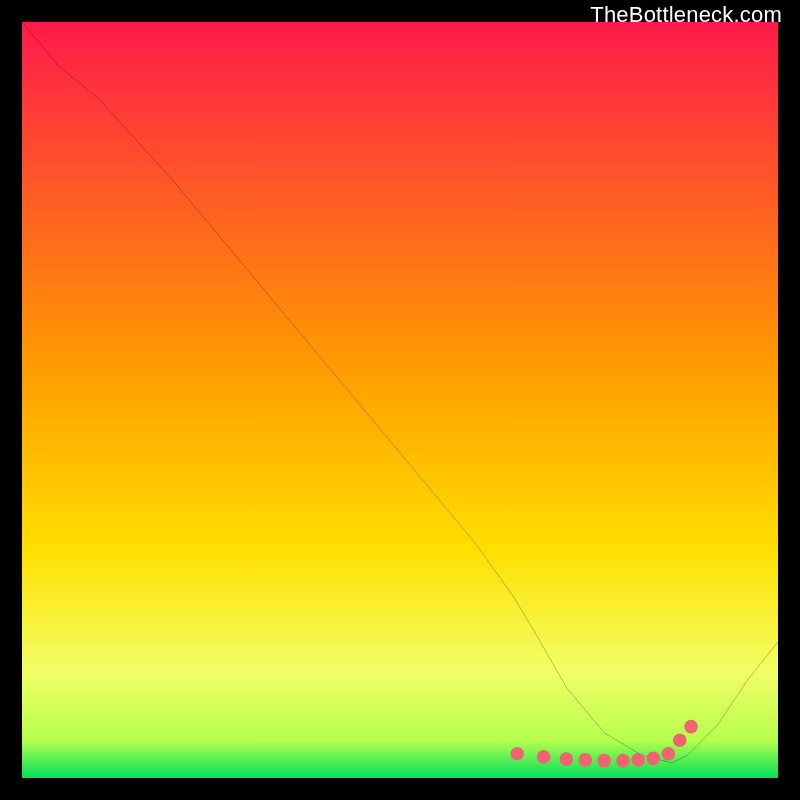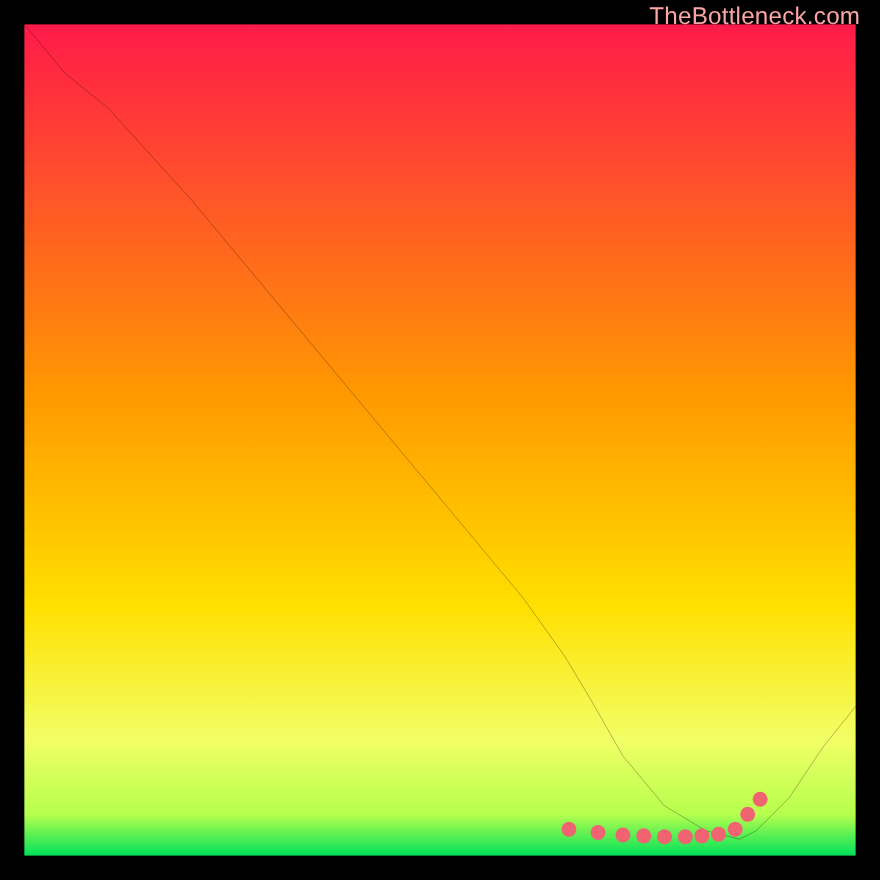--- a/index.html
+++ b/index.html
@@ -23,21 +23,21 @@
     position: absolute;
     left: 22px;
     top: 22px;
     width: 756px;
     height: 756px;
   }
   .watermark {
     position: absolute;
     top: 2px;
     right: 18px;
-    color: #fca5a5;
+    color: #ffffff;
     font-size: 22px;
     font-weight: 500;
     letter-spacing: 0.2px;
     margin-left: 29px;
   }
 </style>
 </head>
 <body>
 
 <div class="frame">

